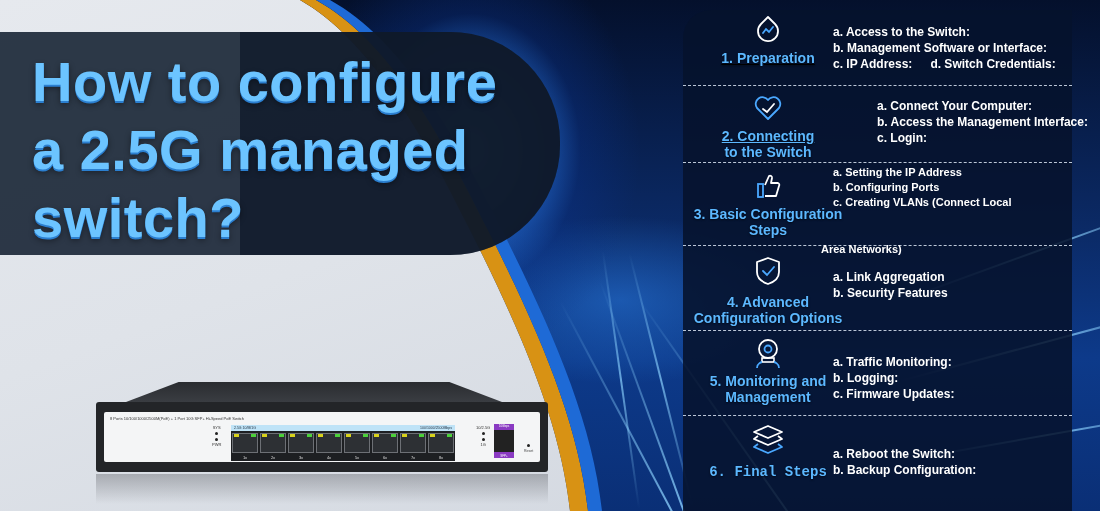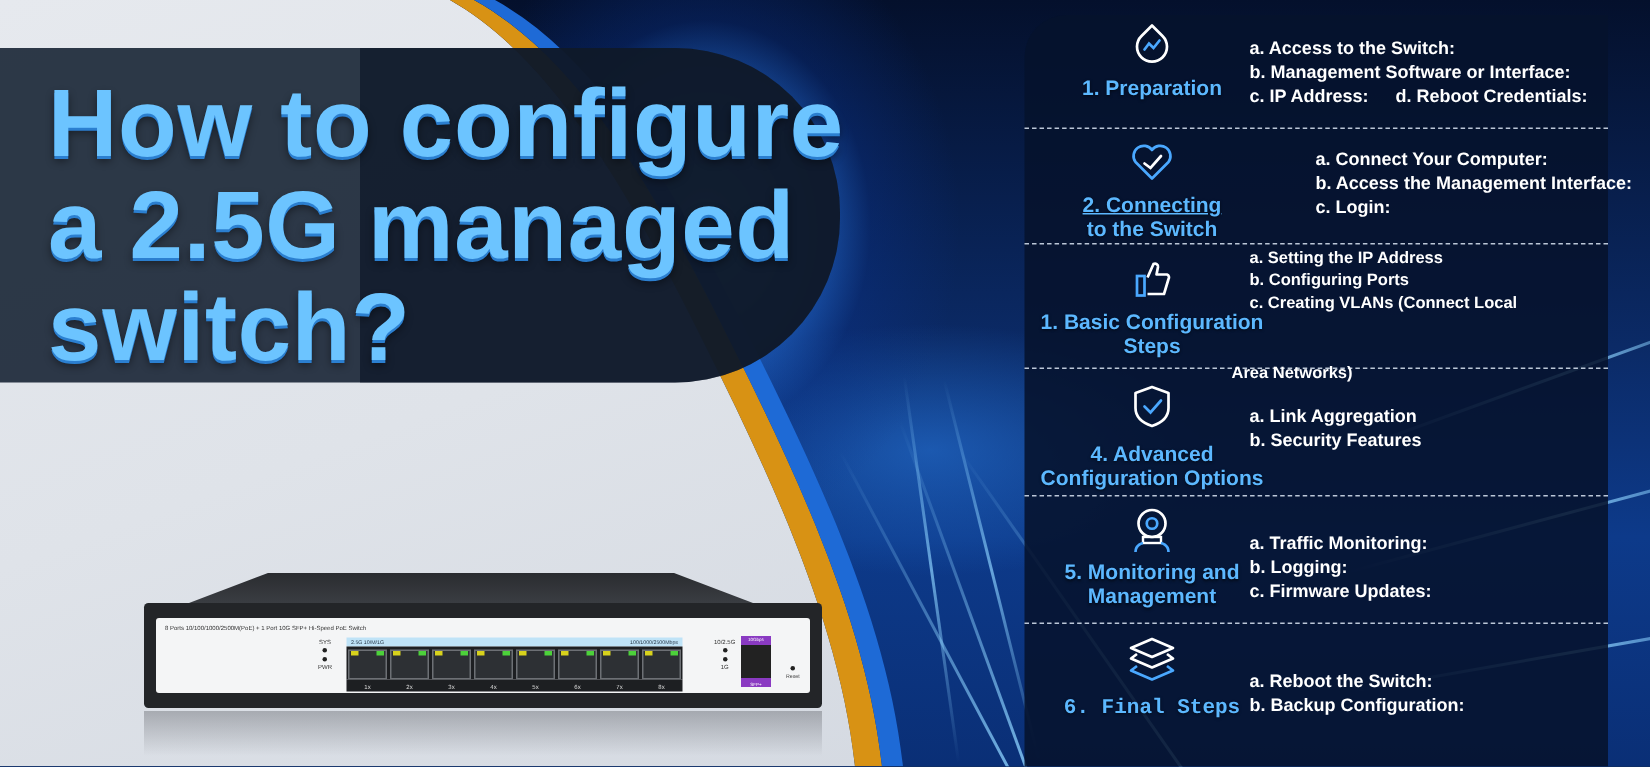--- a/index.html
+++ b/index.html
@@ -49,21 +49,21 @@
     border-radius: 0 110px 110px 0;
   }
   .title-band::after {
     content: ""; position: absolute; left: 240px; top: 0; width: 320px; height: 223px;
     background: rgba(4,12,30,0.55);
     border-radius: 0 110px 110px 0;
   }
   .title {
     position: absolute; left: 32px; top: 48px; width: 560px;
     font-family: "Liberation Sans", "DejaVu Sans", sans-serif;
-    font-weight: bold; font-size: 64px; line-height: 68px;
+    font-weight: bold; font-size: 56px; line-height: 68px;
     color: #6cc4ff; letter-spacing: 0.5px;
     text-shadow: 0 2px 0 #2b7fd0, 0 3px 6px rgba(0,0,0,0.45);
     z-index: 3;
   }
   .title .line { display: block; white-space: nowrap; }
 
   
   .switch-wrap { position: absolute; left: 96px; top: 382px; width: 460px; height: 125px; z-index: 2; }
   .switch-top {
     position: absolute; left: 30px; top: 0; width: 376px; height: 20px;
@@ -215,33 +215,33 @@
       </div>
       <div class="reset"><i></i><span>Reset</span></div>
     </div>
   </div>
   <div class="switch-reflect"></div>
 </div>
 
 <div class="panel">
 
   <div class="step" style="top:0; height:76px;">
-    <div class="step-head" style="top:4px;">
+    <div class="step-head" style="top:4px;text-decoration:underline;">
       <svg class="step-icon" width="30" height="30" viewBox="0 0 30 30">
         <path d="M15 3 L22 10 A10 10 0 1 1 8 10 Z" fill="none" stroke="#fff" stroke-width="1.8" stroke-linejoin="round"></path>
         <path d="M10 19 L13 15 L16 18 L20 13" fill="none" stroke="#4aa8ff" stroke-width="1.8" stroke-linecap="round"></path>
       </svg>
       <span class="step-title" style="margin-top:6px;">1. Preparation</span>
     </div>
     <div class="step-items" style="top:14px;">
       <span class="item">a. Access to the Switch:</span>
       <span class="item">b. Management Software or Interface:</span>
       <span class="row">
         <span class="item">c. IP Address:</span>
-        <span class="item">d. Reboot Credentials:</span>
+        <span class="item">d. Switch Credentials:</span>
       </span>
     </div>
   </div>
 
   <div class="step" style="top:76px; height:77px;">
     <div class="step-head" style="top:8px;">
       <svg class="step-icon" width="32" height="28" viewBox="0 0 32 28">
         <path d="M16 25 L5 14 A6.5 6.5 0 0 1 16 6 A6.5 6.5 0 0 1 27 14 Z" fill="none" stroke="#4aa8ff" stroke-width="1.8" stroke-linejoin="round"></path>
         <path d="M11 15 L15 18 L22 10" fill="none" stroke="#fff" stroke-width="1.8" stroke-linecap="round"></path>
       </svg>
@@ -254,21 +254,21 @@
       <span class="item">c. Login:</span>
     </div>
   </div>
 
   <div class="step" style="top:153px; height:83px;">
     <div class="step-head" style="top:8px; left:-10px; width:190px;">
       <svg class="step-icon" width="30" height="30" viewBox="0 0 30 30">
         <rect x="5" y="13" width="5" height="13" fill="none" stroke="#4aa8ff" stroke-width="1.8"></rect>
         <path d="M12 14 L16 5 A2 2 0 0 1 19 7 L18 12 L25 12 A2 2 0 0 1 26 15 L23 25 L12 25" fill="none" stroke="#fff" stroke-width="1.8" stroke-linejoin="round"></path>
       </svg>
-      <span class="step-title" style="margin-top:5px;">1. Basic Configuration</span>
+      <span class="step-title" style="margin-top:5px;">3. Basic Configuration</span>
       <span class="step-title">Steps</span>
     </div>
     <div class="step-items" style="top:2px; line-height:15px; font-size:11px;">
       <span class="item">a. Setting the IP Address</span>
       <span class="item">b. Configuring Ports</span>
       <span class="item">c. Creating VLANs (Connect Local</span>
       <span class="item" style="margin-left:-12px;margin-top:32px;">Area Networks)</span>
     </div>
   </div>
 

